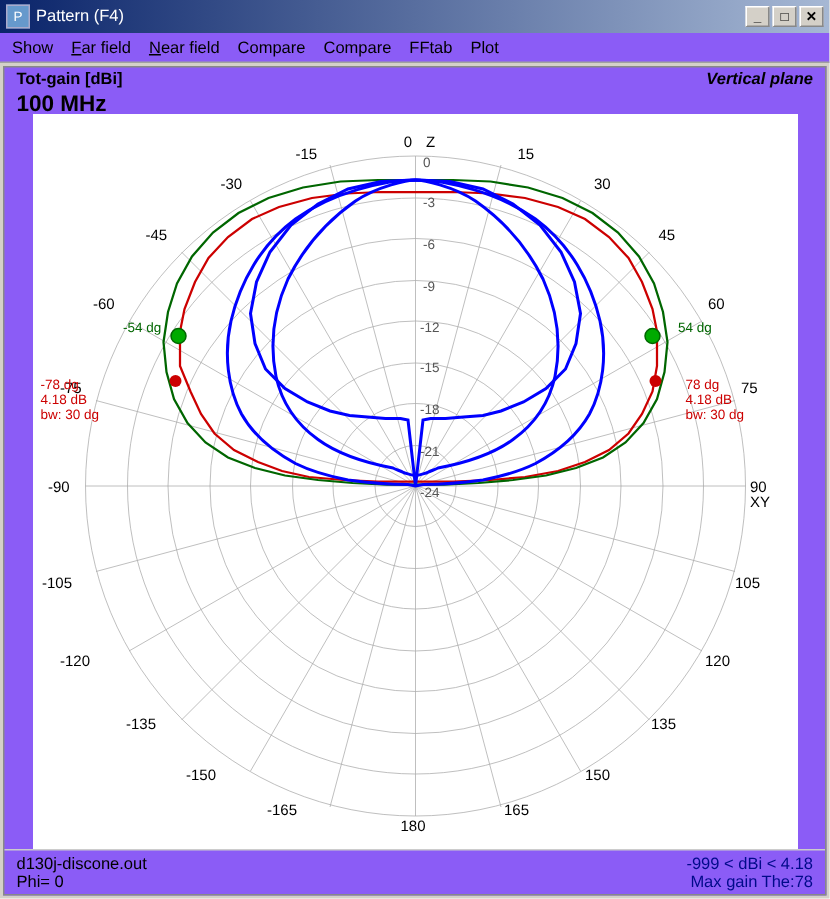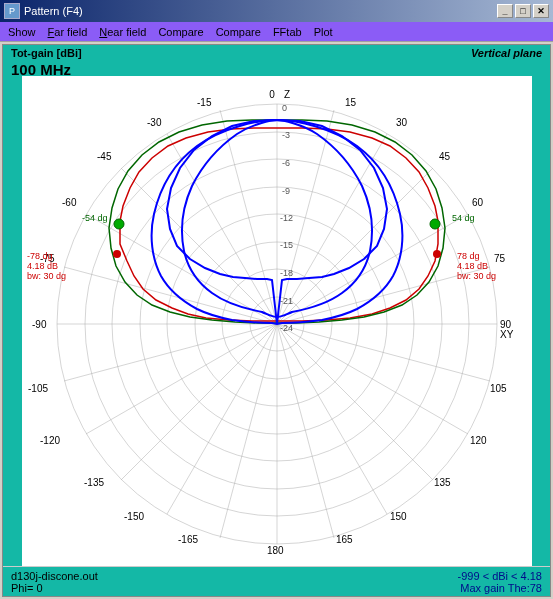--- a/index.html
+++ b/index.html
@@ -64,21 +64,21 @@
       border-bottom: 1px solid #a0a0a0;
       padding: 0 2px;
     }
     .menu-item {
       padding: 2px 6px;
       cursor: pointer;
       font-size: 11px;
       color: #000;
     }
     .main-area {
-      background: #14b8a6;
+      background: #8b5cf6;
       margin: 2px;
       height: calc(599px - 22px - 20px - 4px);
       position: relative;
       border: 1px solid #888;
     }
     .top-labels {
       position: absolute;
       top: 2px;
       left: 0;
       right: 0;

